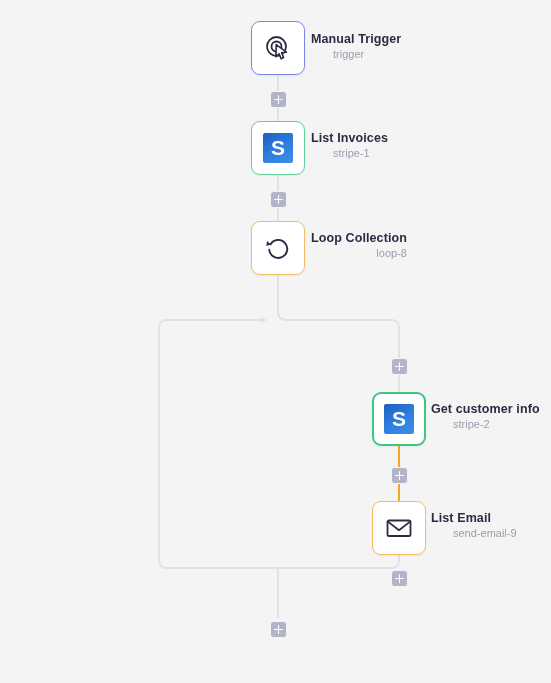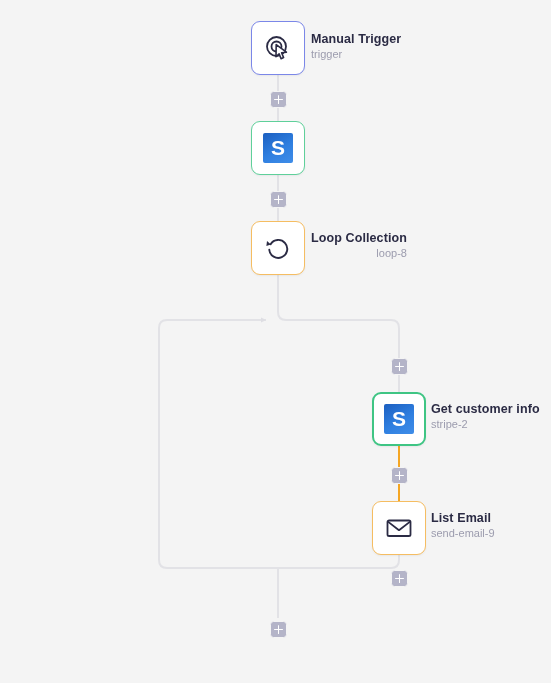--- a/index.html
+++ b/index.html
@@ -74,20 +74,21 @@
     font-size: 12.5px;
     font-weight: bold;
     color: #2b2b44;
     letter-spacing: 0.1px;
     line-height: 16px;
   }
   .node-sub {
     font-size: 11px;
     color: #9c9cae;
     line-height: 15px;
+    margin-left: 22px;
   }
 
   .plus-btn {
     position: absolute;
     width: 15px;
     height: 15px;
     background: #b4b4c8;
     border-radius: 3.5px;
     border: 1.6px solid #f4f4f4;
     box-sizing: content-box;
@@ -142,20 +143,24 @@
   <div class="node-label" style="left:311px; top:31px;">
     <div class="node-title">Manual Trigger</div>
     <div class="node-sub">trigger</div>
   </div>
 
   <div class="node ok" style="left:251px; top:121px;">
     <span class="node-icon">
       <span class="stripe-mark">S</span>
     </span>
   </div>
+  <div class="node-label" style="left:311px; top:130px;">
+    <div class="node-title">List Invoices</div>
+    <div class="node-sub">stripe-1</div>
+  </div>
 
   <div class="node warn" style="left:251px; top:221px;">
     <span class="node-icon">
       <svg width="30" height="30" viewBox="0 0 30 30" xmlns="http://www.w3.org/2000/svg">
         <path d="M7.6,11.2 A9,9 0 1 1 6.3,16.8" fill="none" stroke="#2b2b44" stroke-width="1.9" stroke-linecap="round"></path>
         <path d="M4.0,8.0 L7.9,11.6 L3.4,12.9 Z" fill="#2b2b44"></path>
       </svg>
     </span>
   </div>
   <div class="node-label" style="left:311px; top:230px;text-align:right;">

